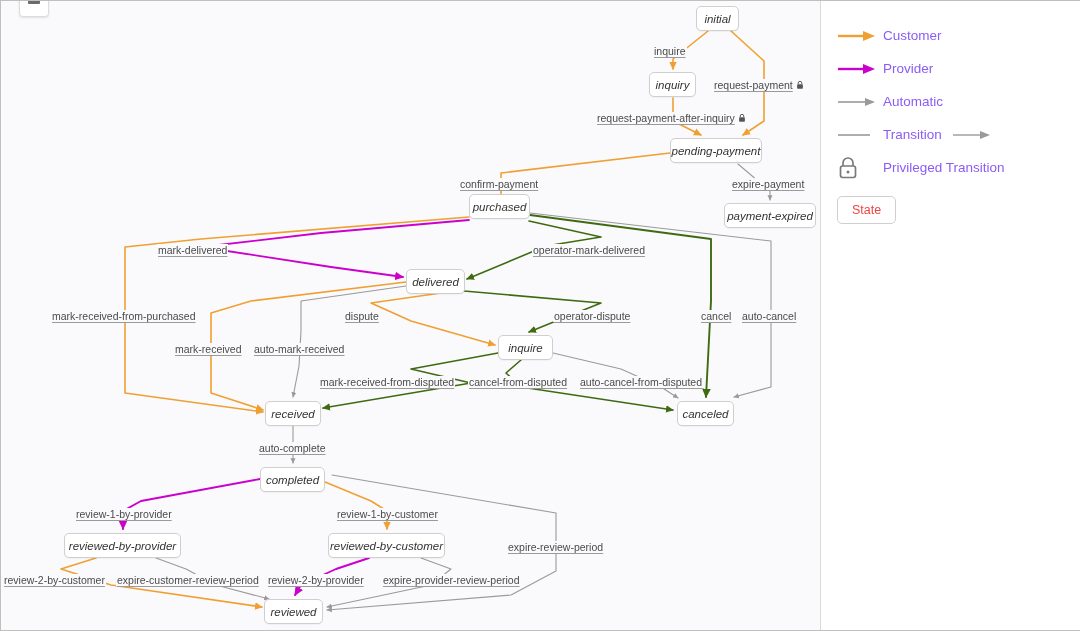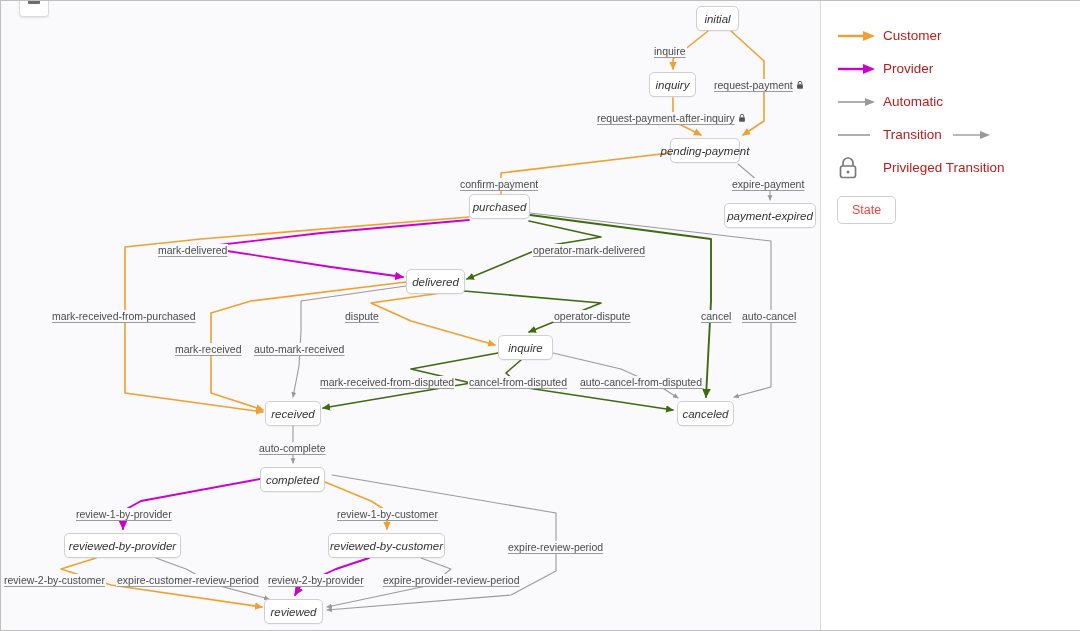--- a/index.html
+++ b/index.html
@@ -69,21 +69,21 @@
   #expander .chev{
     display:inline-block;margin-right:4px;color:#2f7ed8;font-size:12px;
   }
   #more-link{margin-bottom:18px;}
   #more-link .ext{font-size:11px;margin-left:5px;}
 
   .lrow{
     display:flex;align-items:center;height:33px;margin-bottom:0px;
   }
   .lrow .sym{width:46px;flex:0 0 46px;display:flex;align-items:center;}
-  .lrow .txt{font-size:13.5px;color:#b91c1c;}
+  .lrow .txt{font-size:13.5px;color:#8b5cf6;}
   .lrow.trans .txt{margin-right:10px;}
 
   svg.arrowico{display:block;overflow:visible;}
 
   #state-chip{
     margin-top:12px;display:inline-flex;align-items:center;justify-content:center;
     padding:6px 14px;border:1px solid #cfcfcf;border-radius:5px;
     background:#fff;color:#ef4444;font-size:12.5px;cursor:pointer;
   }
 </style>
@@ -168,21 +168,21 @@
       </g>
     </svg>
 
     <div id="nodes">
         <div class="node" style="left: 695px; top: 5px; width: 43px;">
           <span>initial</span>
         </div>
         <div class="node" style="left: 648px; top: 71px; width: 47px;">
           <span>inquiry</span>
         </div>
-        <div class="node" style="left: 669px; top: 137px; width: 70px;">
+        <div class="node" style="left: 669px; top: 137px; width: 92px;">
           <span>pending-payment</span>
         </div>
         <div class="node" style="left: 723px; top: 202px; width: 92px;">
           <span>payment-expired</span>
         </div>
         <div class="node" style="left: 468px; top: 193px; width: 61px;">
           <span>purchased</span>
         </div>
         <div class="node" style="left: 405px; top: 268px; width: 59px;">
           <span>delivered</span>

